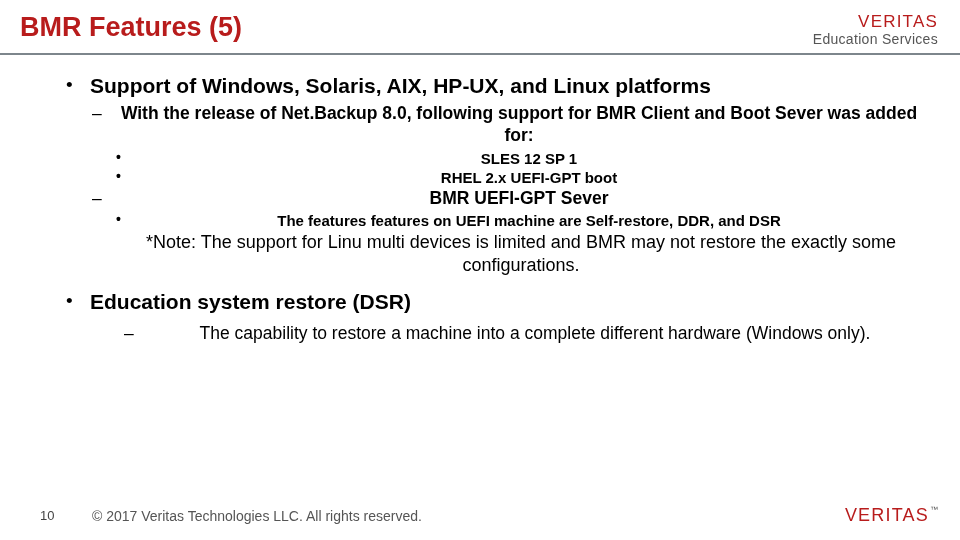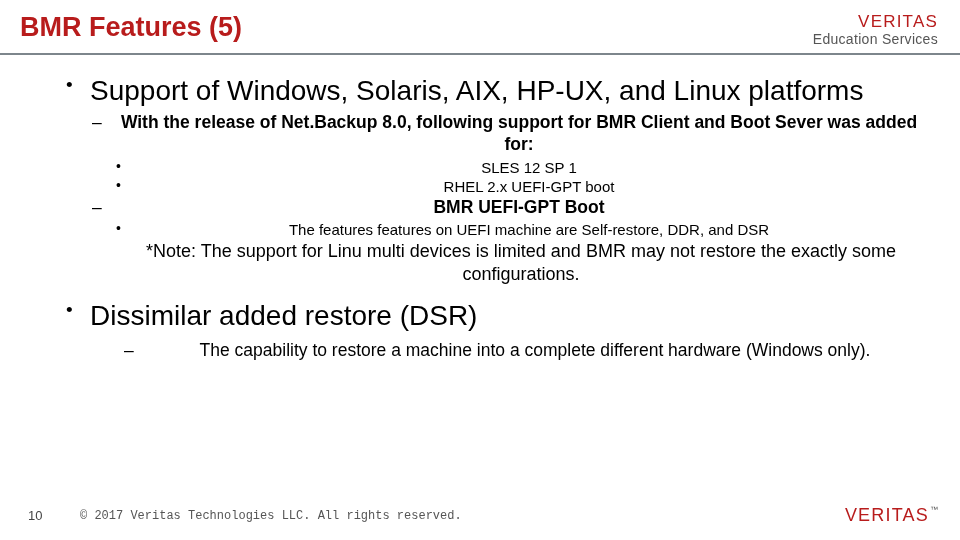--- a/index.html
+++ b/index.html
@@ -11,39 +11,39 @@
   .brand-top { text-align: right; }
   .brand-top .logo { font-size: 17px; font-weight: 400; letter-spacing: 1.2px; color: #b81c1c; font-family: Arial, sans-serif; }
   .brand-top .sub { font-size: 14px; color: #555; letter-spacing: 0.3px; margin-top: -1px; }
   .rule { height: 2px; background: #7d868c; margin: 0 0 18px 0; }
 
   .content { padding: 0 34px 0 60px; font-size: 19px; line-height: 1.28; }
 
   ul { list-style: none; }
   .lvl1 > li { position: relative; padding-left: 30px; margin-bottom: 2px; }
   .lvl1 > li::before { content: "•"; position: absolute; left: 6px; top: 0; font-size: 19px; }
-  .lvl1 > li > .txt { font-size: 28px; }
+  .lvl1 > li > .txt { font-size: 21px; font-weight: bold; }
 
   .lvl2 { margin-top: 2px; text-align: center; }
   .lvl2 > li { position: relative; padding-left: 22px; font-size: 17.5px; }
   .lvl2 > li::before { content: "–"; position: absolute; left: 2px; top: 0; }
   .lvl2.indented > li { margin-left: 32px; }
 
   .lvl3 { margin-top: 2px; }
-  .lvl3 > li { position: relative; padding-left: 20px; font-size: 15px; }
+  .lvl3 > li { position: relative; padding-left: 20px; font-size: 15px; font-weight: bold; }
   .lvl3 > li::before { content: "•"; position: absolute; left: 4px; top: 0; font-size: 14px; }
   .note { font-size: 18px; padding-left: 4px; }
 
   .bold { font-weight: 700; }
   .gap { height: 10px; }
   .gap-sm { height: 4px; }
 
-  .footer { position: absolute; bottom: 14px; left: 0; right: 0; display: flex; align-items: center; padding: 0 22px 0 28px; }
+  .footer { position: absolute; bottom: 14px; left: 0; right: 0; display: flex; align-items: center; padding: 0 22px 0 40px; }
   .page-num { font-size: 13px; color: #444; width: 52px; }
-  .copyright { font-size: 12px; color: #555; flex: 1; font-family: Liberation Mono, monospace; }
+  .copyright { font-size: 14px; color: #555; flex: 1; }
   .brand-bottom { font-size: 18px; font-weight: 400; letter-spacing: 1.2px; color: #b81c1c; }
   .tm { font-size: 8px; vertical-align: top; color: #555; margin-left: 1px; }
 </style>
 </head>
 <body>
 
 <div class="slide">
 
   <div class="header">
     <div class="title">BMR Features (5)</div>
@@ -60,35 +60,35 @@
         <span class="txt">Support of Windows, Solaris, AIX, HP-UX, and Linux platforms</span>
         <ul class="lvl2">
           <li>
             <span class="bold">With the release of Net.Backup 8.0, following support for BMR Client and Boot Sever was added for:</span>
             <ul class="lvl3">
               <li>SLES 12 SP 1</li>
               <li>RHEL 2.x UEFI-GPT boot</li>
             </ul>
           </li>
           <li>
-            <span class="bold">BMR UEFI-GPT Boot</span>
+            <span class="bold">BMR UEFI-GPT Sever</span>
             <ul class="lvl3">
               <li>The features features on UEFI machine are Self-restore, DDR, and DSR</li>
             </ul>
             <div class="note">*Note: The support for Linu multi devices is limited and BMR may not restore the exactly some configurations.</div>
           </li>
         </ul>
       </li>
     </ul>
 
     <div class="gap"></div>
 
     <ul class="lvl1">
       <li>
-        <span class="txt">Dissimilar added restore (DSR)</span>
+        <span class="txt">Education system restore (DSR)</span>
         <div class="gap-sm"></div>
         <ul class="lvl2 indented">
           <li>The capability to restore a machine into a complete different hardware (Windows only).</li>
         </ul>
       </li>
     </ul>
 
     <div class="gap"></div>
 
   </div>

